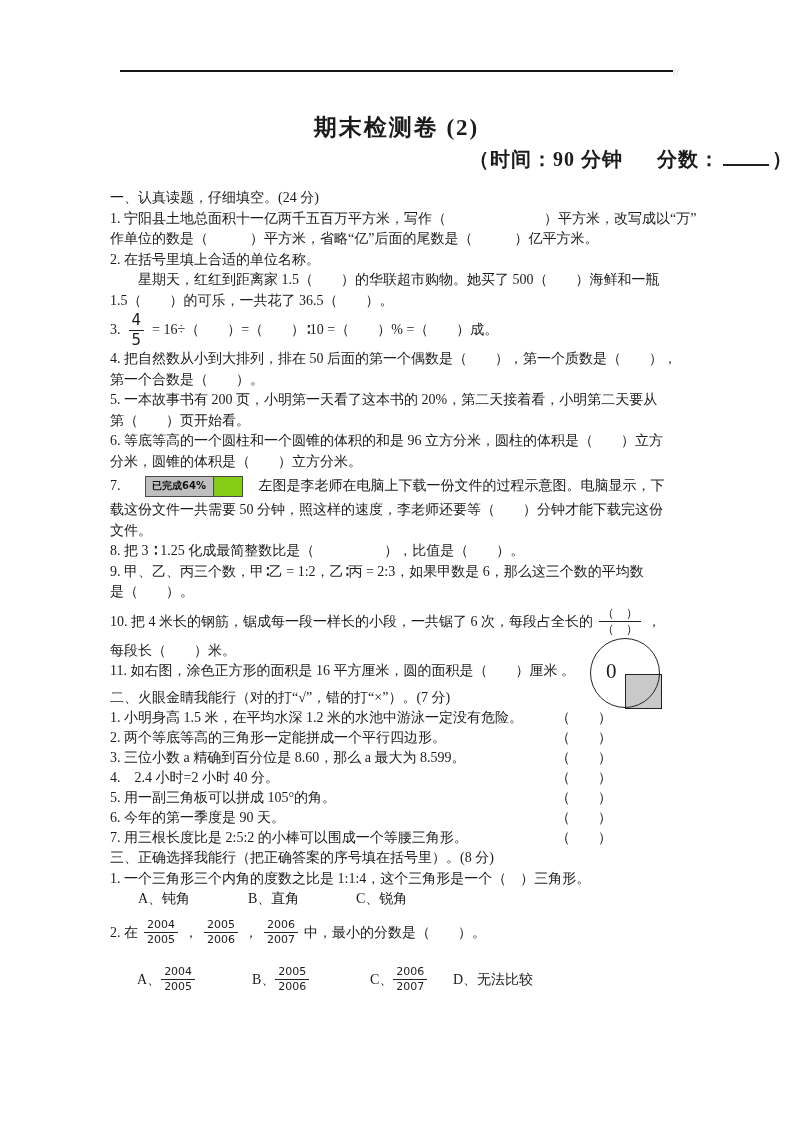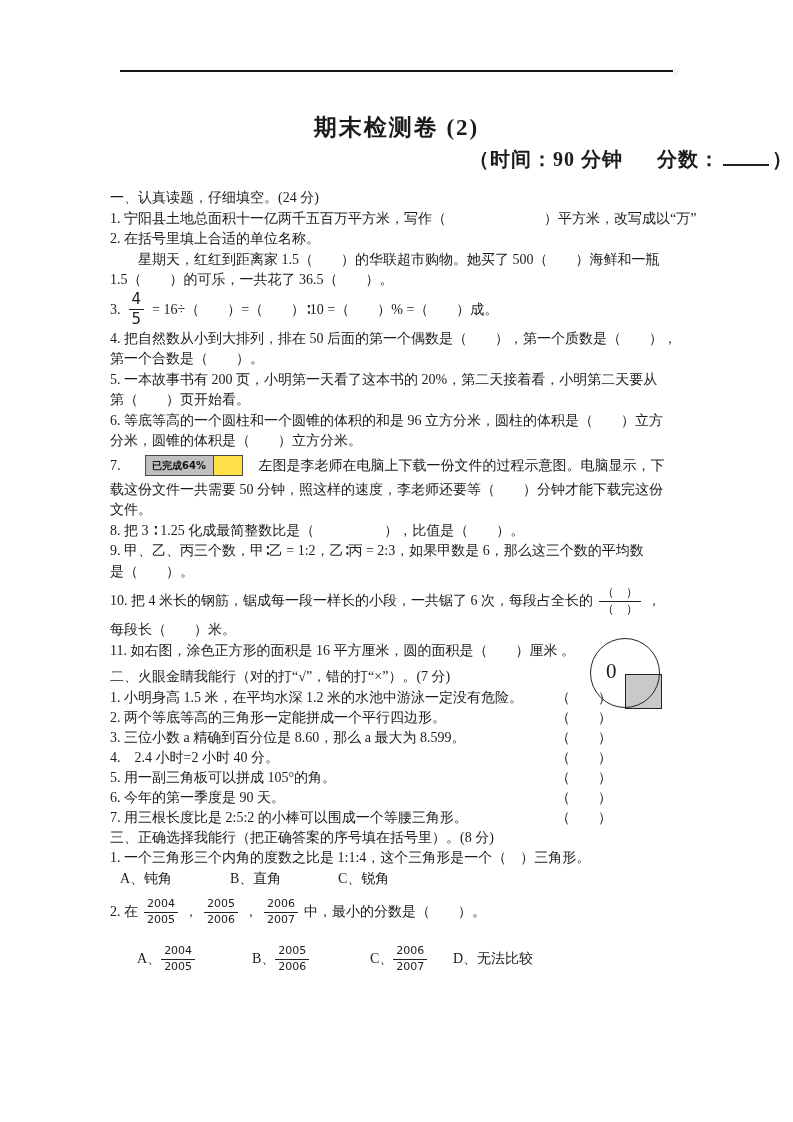--- a/index.html
+++ b/index.html
@@ -21,30 +21,30 @@
   .q7line{height:28px;display:flex;align-items:center;white-space:nowrap;}
   .frac{display:inline-block;text-align:center;vertical-align:middle;line-height:1.12;}
   .frac .fn{display:block;border-bottom:1.4px solid #222;padding:0 3px 1px;}
   .frac .fd{display:block;padding-top:1px;}
   .sans{font-family:"DejaVu Sans","Liberation Sans",sans-serif;}
   .f15{font-size:15px;}
   .f12{font-size:12px;}
   .f16{font-size:11px;}
   .mr8{margin-right:8px;} .mr6{margin-right:6px;} .ml6{margin-left:6px;}
   .pbar{display:inline-block;width:96px;height:19px;border:1.5px solid #4a4a4a;
-        background:#fde047;margin:0 16px 0 24px;box-sizing:content-box;}
+        background:#84cc16;margin:0 16px 0 24px;box-sizing:content-box;}
   .pfill{display:flex;align-items:center;justify-content:center;width:71%;height:100%;
         background:#bfbfbf;border-right:1.5px solid #4a4a4a;box-sizing:border-box;}
   .ptext{font-family:"DejaVu Sans","Liberation Sans",sans-serif;font-weight:bold;
         font-size:10px;color:#111;letter-spacing:0;}
   .s2block{margin-top:6px;}
   .s2row{position:relative;height:20px;line-height:20px;white-space:nowrap;}
   .s2ans{position:absolute;left:446px;top:0;}
   .optrow1{display:flex;height:20.5px;line-height:20.5px;white-space:nowrap;}
-  .oc1{margin-left:10px;width:110px;} .oc2{width:108px;}
+  .oc1{margin-left:28px;width:110px;} .oc2{width:108px;}
   .optrow2{display:flex;align-items:center;height:48px;white-space:nowrap;}
   .ocf1{margin-left:27px;width:115px;} .ocf2{width:118px;} .ocf3{width:83px;}
   .optcell{display:flex;align-items:center;}
   .figure{position:absolute;left:585px;top:635px;width:86px;height:80px;}
   .fig-square{position:absolute;left:40px;top:39px;width:37px;height:35px;
         background:#c9c9c9;border:1.5px solid #222;box-sizing:border-box;}
   .fig-circle{position:absolute;left:5px;top:3px;width:70px;height:70px;
         border:1.5px solid #222;border-radius:50%;box-sizing:border-box;background:transparent;}
   .fig-label{position:absolute;left:21px;top:24px;font-size:21px;font-family:"Liberation Serif",serif;}
 </style>
@@ -58,20 +58,21 @@
 
   <h1 class="title">期末检测卷 (2)</h1>
 
   <div class="subtitle"><span>（</span><span>时间：90 分钟</span><span class="sub-gap"></span><span>分数：</span><span class="blank"></span><span>）</span></div>
 
   <div class="content">
 
     <div class="ln">一、认真读题，仔细填空。(24 分)</div>
 
     <div class="ln">1. 宁阳县土地总面积十一亿两千五百万平方米，写作（　　　　　　　）平方米，改写成以“万”</div>
+    <div class="ln">作单位的数是（　　　）平方米，省略“亿”后面的尾数是（　　　）亿平方米。</div>
     <div class="ln">2. 在括号里填上合适的单位名称。</div>
     <div class="ln">　　星期天，红红到距离家 1.5（　　）的华联超市购物。她买了 500（　　）海鲜和一瓶</div>
     <div class="ln">1.5（　　）的可乐，一共花了 36.5（　　）。</div>
 
     <div class="fracline">
       <span class="mr8">3.</span>
       <span class="frac sans f15 mr8">
           <span class="fn">4</span>
           <span class="fd">5</span>
         </span>

